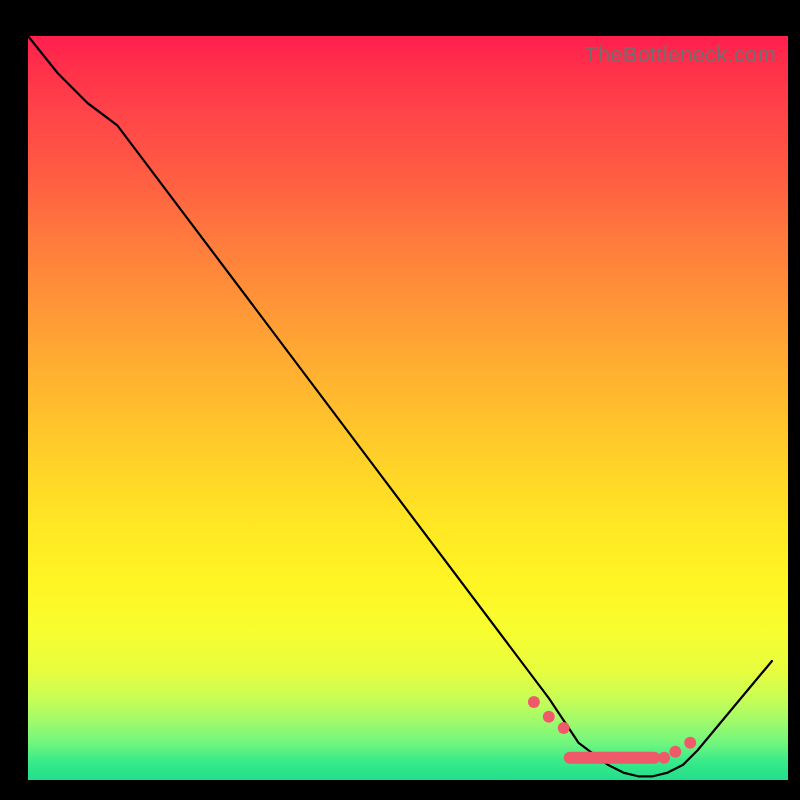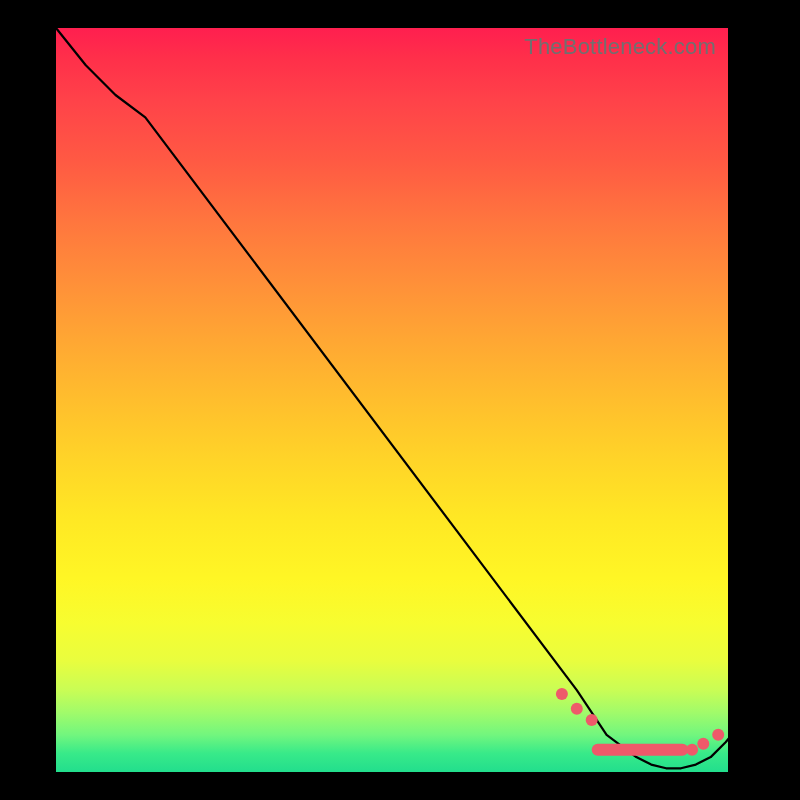--- a/index.html
+++ b/index.html
@@ -13,22 +13,22 @@
   }
   .frame {
     position: relative;
     width: 800px;
     height: 800px;
     background: #000;
   }
   .plot {
     position: absolute;
     left: 28px;
-    top: 28px;
-    width: 672px;
+    top: 36px;
+    width: 760px;
     height: 744px;
     
     background: linear-gradient(to bottom,
       #ff1f4f 0%,
       #ff2f4a 4%,
       #ff4349 10%,
       #ff5a43 18%,
       #ff763e 26%,
       #ff8f39 34%,
       #ffa733 42%,
@@ -37,21 +37,20 @@
       #ffe824 66%,
       #fff625 74%,
       #f7fd30 80%,
       #e9fd3e 85%,
       #c9fd55 89%,
       #a1fb6a 92%,
       #72f67e 95%,
       #38ea89 97.5%,
       #22de8d 100%
     );
-    margin-left: 28px;
   }
   .watermark {
     position: absolute;
     top: 6px;
     right: 12px;
     color: #707070;
     font-size: 22px;
     font-weight: 500;
     letter-spacing: 0.2px;
     user-select: none;

